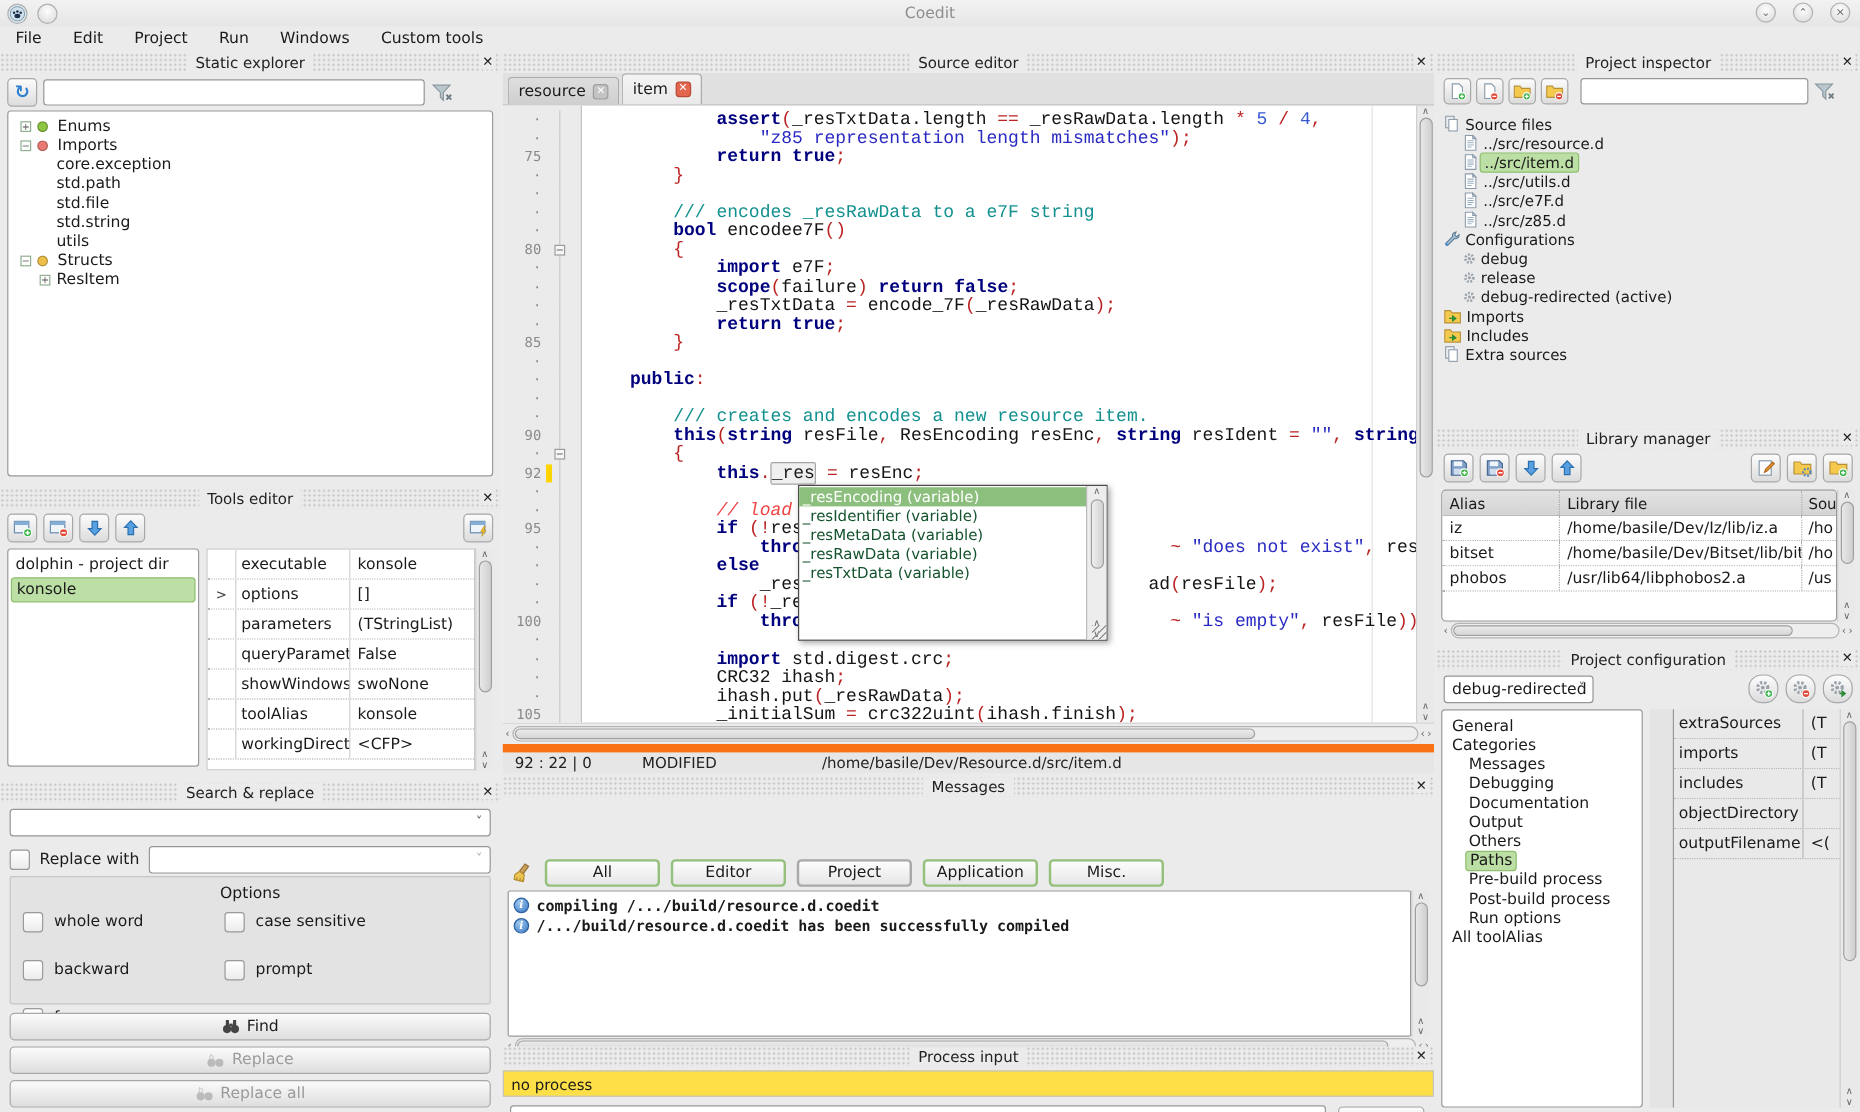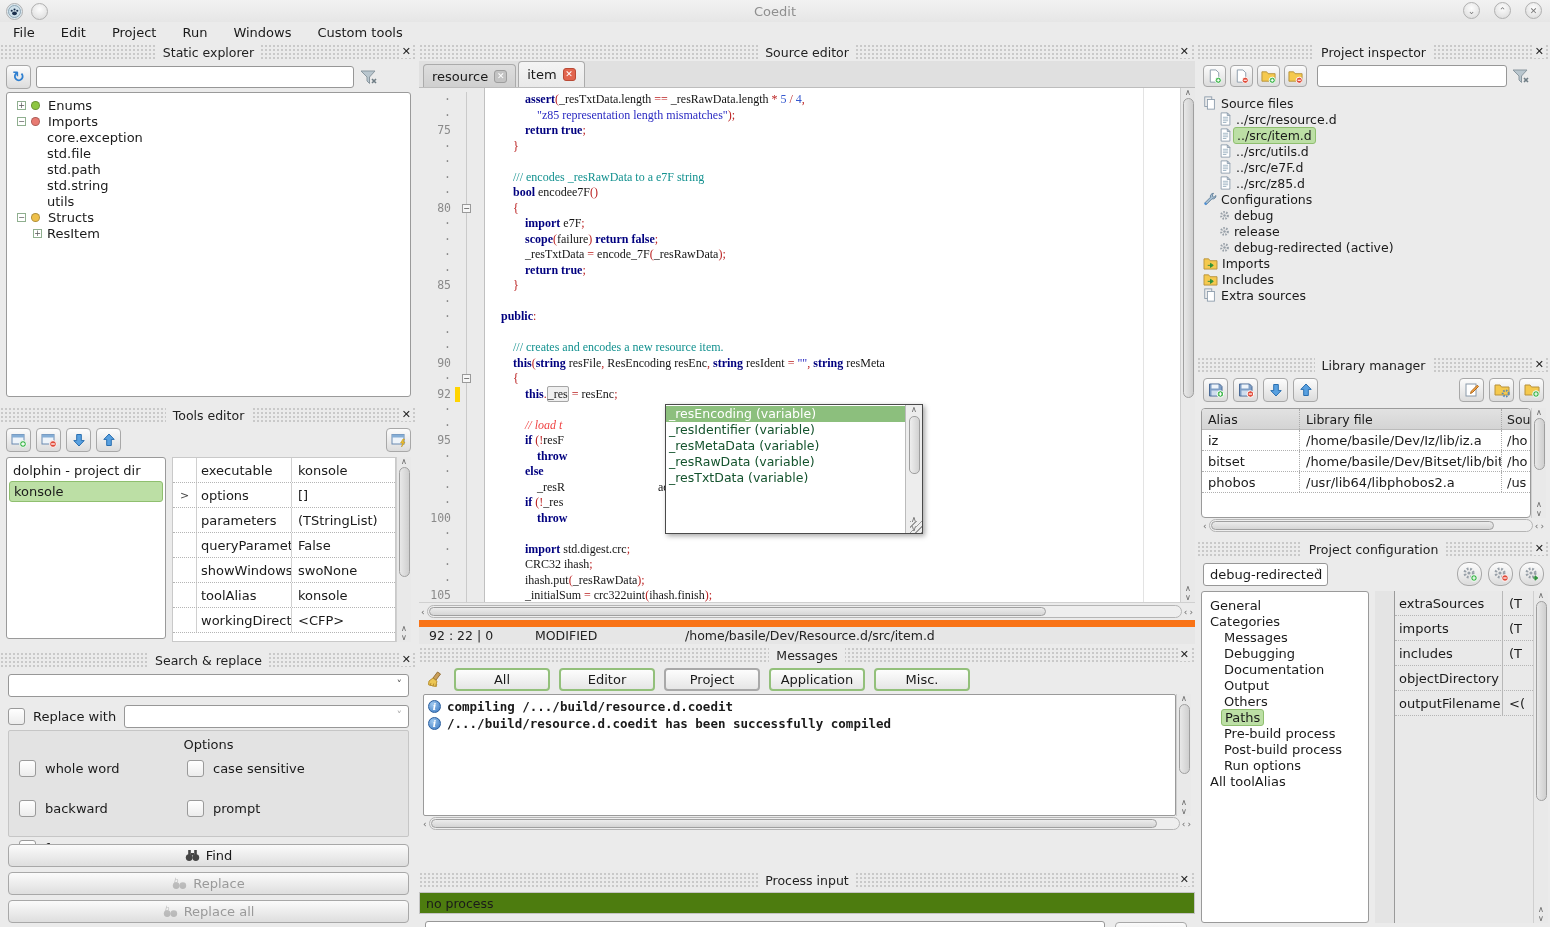--- a/index.html
+++ b/index.html
@@ -62,21 +62,21 @@
   .ed-area{position:relative;display:flex;height:514px;overflow:hidden;background:#fff;}
   .gutter{width:66px;background:#ebebeb;border-right:1px solid #c0c0c0;padding-top:4px;flex:0 0 66px;}
   .gl{display:flex;height:15.5px;}
   .gn{width:36px;text-align:right;padding-right:4px;color:#8a8a8a;font:11.5px "DejaVu Sans Mono",monospace;}
   .gm{width:5px;}
   .gm.y{background:#ffd400;}
   .gf{width:16px;position:relative;}
   .gf:before{content:"";position:absolute;left:6px;top:0;bottom:0;border-left:1px solid #cacaca;}
   .fbox{position:absolute;left:2px;top:3px;width:9px;height:9px;border:1px solid #9a9a9a;background:#f6f6f6;font-size:8px;line-height:7px;text-align:center;color:#444;z-index:1;}
   .codecol{flex:1;padding:4px 0 0 4px;position:relative;overflow:hidden;}
-  .cl{height:15.5px;line-height:15.5px;white-space:pre;font-family:Liberation Serif, serif;font-size:12px;}
+  .cl{height:15.5px;line-height:15.5px;white-space:pre;font-family:Liberation Mono, monospace;font-size:15px;}
   .tk-k{color:#00007f;font-weight:bold;}
   .tk-p{color:#141414;}
   .tk-s{color:#bb2222;}
   .tk-t{color:#2a2ac2;}
   .tk-n{color:#3558cf;}
   .tk-c{color:#12918f;}
   .tk-i{color:#ef4444;font-style:italic;}
   .tk-b{background:#efefef;border:1px solid #a5a5a5;border-radius:2px;}
   .vguide{position:absolute;top:0;bottom:0;left:724px;width:1px;background:#e3e3e3;}
   .popup{position:absolute;left:246px;top:316px;width:258px;height:130px;background:#fff;border:1px solid #4a4a4a;box-shadow:2px 2px 5px rgba(0,0,0,.35);display:flex;z-index:5;}
@@ -174,24 +174,24 @@
         </div>
         <div class="tree-row" style="padding-left:8px">
           <span class="expander">−</span>
           <span class="dot" style="background:#e87a72"></span>
           <span>Imports</span>
         </div>
         <div class="tree-row" style="padding-left:38px">
           <span>core.exception</span>
         </div>
         <div class="tree-row" style="padding-left:38px">
+          <span>std.path</span>
+        </div>
+        <div class="tree-row" style="padding-left:38px">
           <span>std.file</span>
-        </div>
-        <div class="tree-row" style="padding-left:38px">
-          <span>std.path</span>
         </div>
         <div class="tree-row" style="padding-left:38px">
           <span>std.string</span>
         </div>
         <div class="tree-row" style="padding-left:38px">
           <span>utils</span>
         </div>
         <div class="tree-row" style="padding-left:8px">
           <span class="expander">−</span>
           <span class="dot" style="background:#eec04a"></span>
@@ -628,21 +628,21 @@
       <span class="st-cell st-state">MODIFIED</span>
       <span class="st-cell">/home/basile/Dev/Resource.d/src/item.d</span>
     </div>
   </div>
 
   <div class="panel" id="p-messages" style="left:419px;top:647px;width:776px;height:196px;">
     <div class="panel-header">
       <span class="panel-title">Messages</span>
       <span class="panel-close">✕</span>
     </div>
-    <div class="toolbar" style="padding:4px 4px 2px 4px;gap:9px;">
+    <div class="toolbar" style="padding:4px 4px 2px 4px;gap:9px;margin-top:48px;">
       <span class="ic" style="width:22px;">
         <svg width="18" height="18" viewBox="0 0 18 18">
             <path d="M12.5 1l3 2-4.5 6-3-2z" fill="#caa05a" stroke="#96713a"></path>
             <path d="M4 10l4-3 4 3.2-1.5 5.3-7-1.8z" fill="#ecc654" stroke="#b89030"></path>
             <path d="M5 15l1-3M8 15.5l.8-3M11 16l.8-3" stroke="#b89030"></path>
           </svg>
       </span>
       <span id="msg-filters" style="display:flex;gap:9px;">
           <span class="msg-btn">All</span>
           <span class="msg-btn">Editor</span>
@@ -677,21 +677,21 @@
         <span>‹</span>
         <span>›</span>
     </div>
   </div>
 
   <div class="panel" id="p-process" style="left:419px;top:845px;width:776px;height:82px;margin-top:27px;">
     <div class="panel-header">
       <span class="panel-title">Process input</span>
       <span class="panel-close">✕</span>
     </div>
-    <div style="margin:3px 0 0 0;height:22px;background:#4d7c0f;border:1px solid #c4c4c4;display:flex;align-items:center;padding-left:6px;font-size:12.5px;">no process</div>
+    <div style="margin:3px 0 0 0;height:22px;background:#fde047;border:1px solid #c4c4c4;display:flex;align-items:center;padding-left:6px;font-size:12.5px;">no process</div>
     <div style="display:flex;gap:10px;padding:7px 6px 0 6px;align-items:center;">
       <span class="input" style="height:24px;max-width:680px;"></span>
       <span class="wide-btn" style="width:72px;">
           <span>Send</span>
         </span>
     </div>
   </div>
 
   <div class="panel" id="p-inspector" style="left:1197px;top:44px;width:353px;height:311px;">
     <div class="panel-header">

